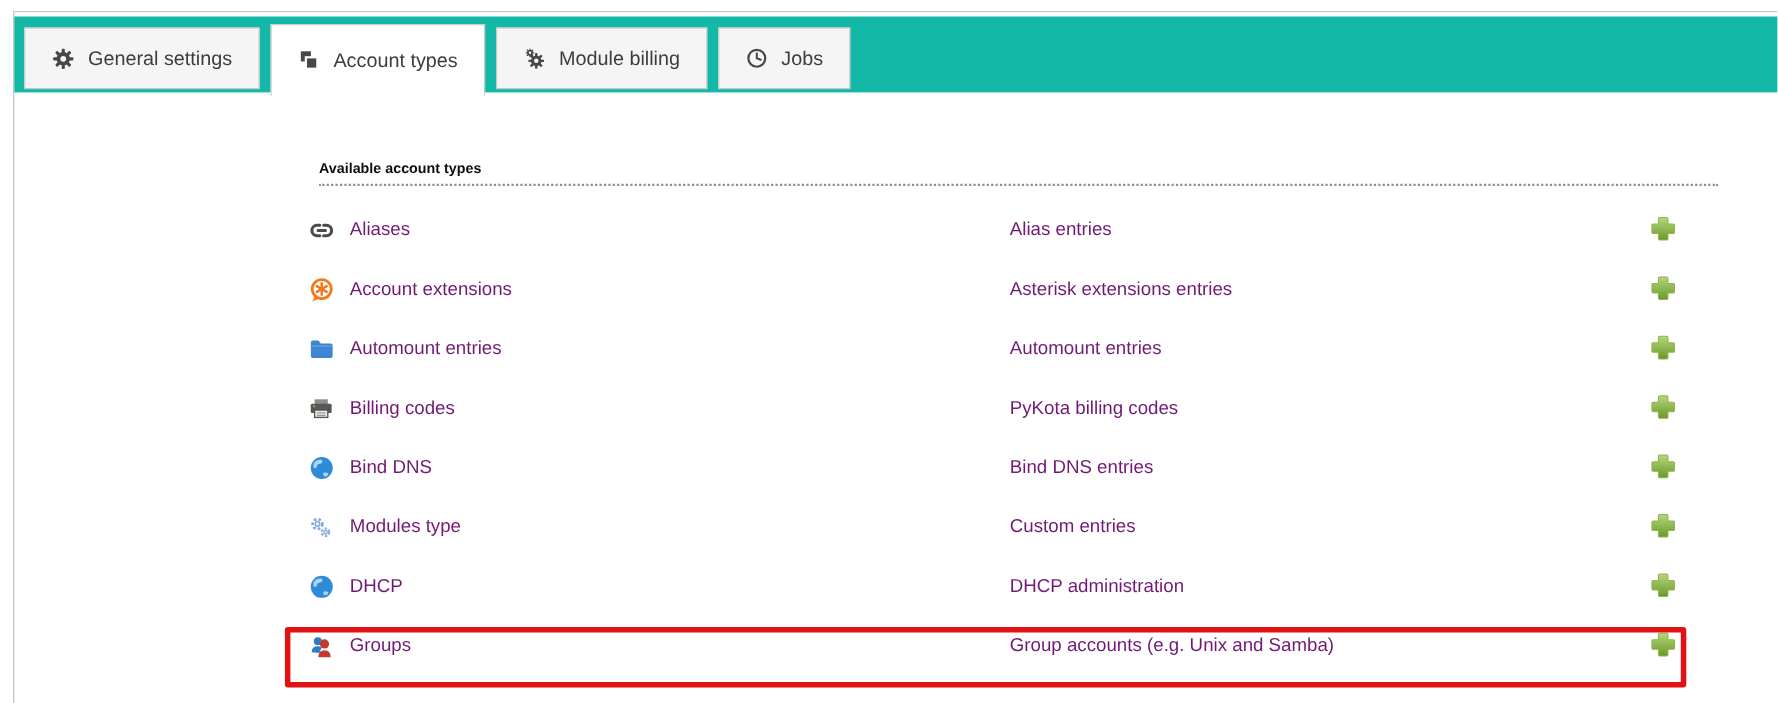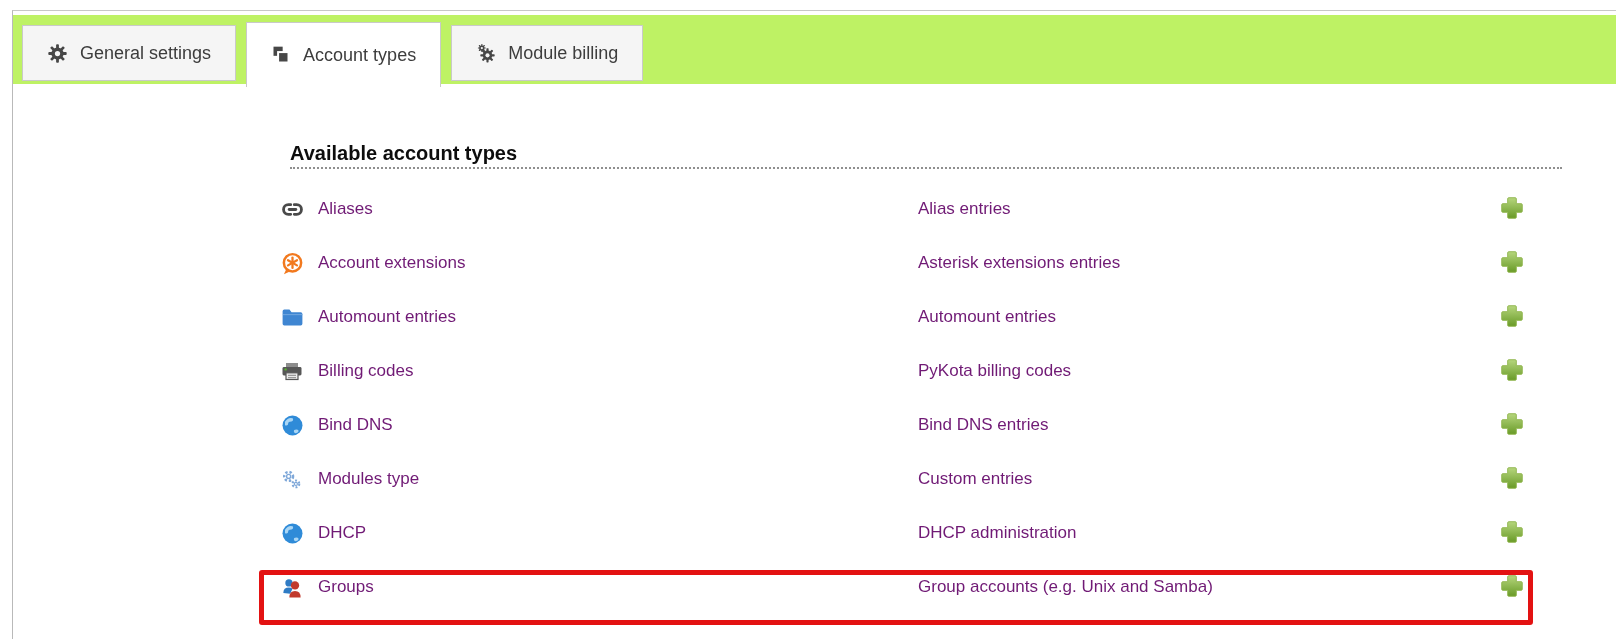--- a/index.html
+++ b/index.html
@@ -18,21 +18,21 @@
   .tabs { position:absolute; left:9px; top:10px; display:flex; gap:10px;
           align-items:flex-start; }
   .tab { height:56px; border:1px solid #c9c9c9; background:#f5f5f5;
          padding:0 24px; display:flex; align-items:center; gap:12px;
          font-size:18px; color:#3d3d3d; white-space:nowrap; cursor:pointer; }
   .tab.active { background:#ffffff; border-bottom:none; height:65px;
                 margin-top:-3px; }
   .tab .ticon { display:flex; align-items:center; }
 
   
-  .section-title { position:absolute; left:290px; top:144px; font-size:20px;
+  .section-title { position:absolute; left:290px; top:144px; font-size:13px;
                    line-height:18px; font-weight:bold; color:#0d0d0d; }
   .divider { position:absolute; left:290px; top:167px; width:1272px; height:0;
              border-top:2px dotted #8f8f8f; }
 
   .rows { position:absolute; left:280px; top:182px; width:1282px; }
   .row { height:54px; display:grid; grid-template-columns:38px 600px 1fr 100px;
          align-items:center; }
   .row .ricon { display:flex; align-items:center; }
   .row .rname, .row .rdesc { font-size:17px; color:#701a75; }
   .plus-btn { justify-self:center; width:29px; height:29px; border:none;
@@ -54,21 +54,21 @@
     <linearGradient id="plusGrad" x1="0" y1="0" x2="0" y2="1">
       <stop id="plusStopTop" offset="0" stop-color="#b6d67d"></stop>
       <stop id="plusStopBot" offset="1" stop-color="#689a27"></stop>
     </linearGradient>
   </defs>
 </svg>
 
 <div class="stage">
   <div class="frame"></div>
 
-  <div class="tabstrip" style="background: #bef264; text-align: right;">
+  <div class="tabstrip" style="background: #14b8a6; text-align: right;">
     <div class="tabs" id="tabs">
         <div class="tab">
           <span class="ticon">
             <svg viewBox="0 0 24 24" width="21" height="21">
               <g transform="translate(12 12) scale(1)">
                 <g fill="#474747">
                   <rect x="-1.6" y="-10.5" width="3.2" height="21" rx="1"></rect>
                   <rect x="-1.6" y="-10.5" width="3.2" height="21" rx="1" transform="rotate(45)"></rect>
                   <rect x="-1.6" y="-10.5" width="3.2" height="21" rx="1" transform="rotate(90)"></rect>
                   <rect x="-1.6" y="-10.5" width="3.2" height="21" rx="1" transform="rotate(135)"></rect>
@@ -109,20 +109,29 @@
                   <rect x="-1.6" y="-10.5" width="3.2" height="21" rx="1" transform="rotate(90)"></rect>
                   <rect x="-1.6" y="-10.5" width="3.2" height="21" rx="1" transform="rotate(135)"></rect>
                   <circle r="7"></circle>
                 </g>
                 <circle r="3" fill="#f5f5f5"></circle>
               </g>
             </svg>
           </span>
           <span>Module billing</span>
         </div>
+        <div class="tab">
+          <span class="ticon">
+            <svg viewBox="0 0 24 24" width="20" height="20">
+              <circle cx="12" cy="12" r="9.2" fill="none" stroke="#474747" stroke-width="2.4"></circle>
+              <path d="M12 6.5 V12 L16.3 13.6" fill="none" stroke="#474747" stroke-width="2.2" stroke-linecap="round"></path>
+            </svg>
+          </span>
+          <span>Jobs</span>
+        </div>
       </div>
   </div>
 
   <div class="section-title">Available account types</div>
   <div class="divider"></div>
 
   <div class="rows" id="rows">
       <div class="row">
         <span class="ricon">
           <svg viewBox="0 0 24 24" width="25" height="25" fill="none" stroke="#4a4a4a" stroke-width="2.7" stroke-linecap="round">

